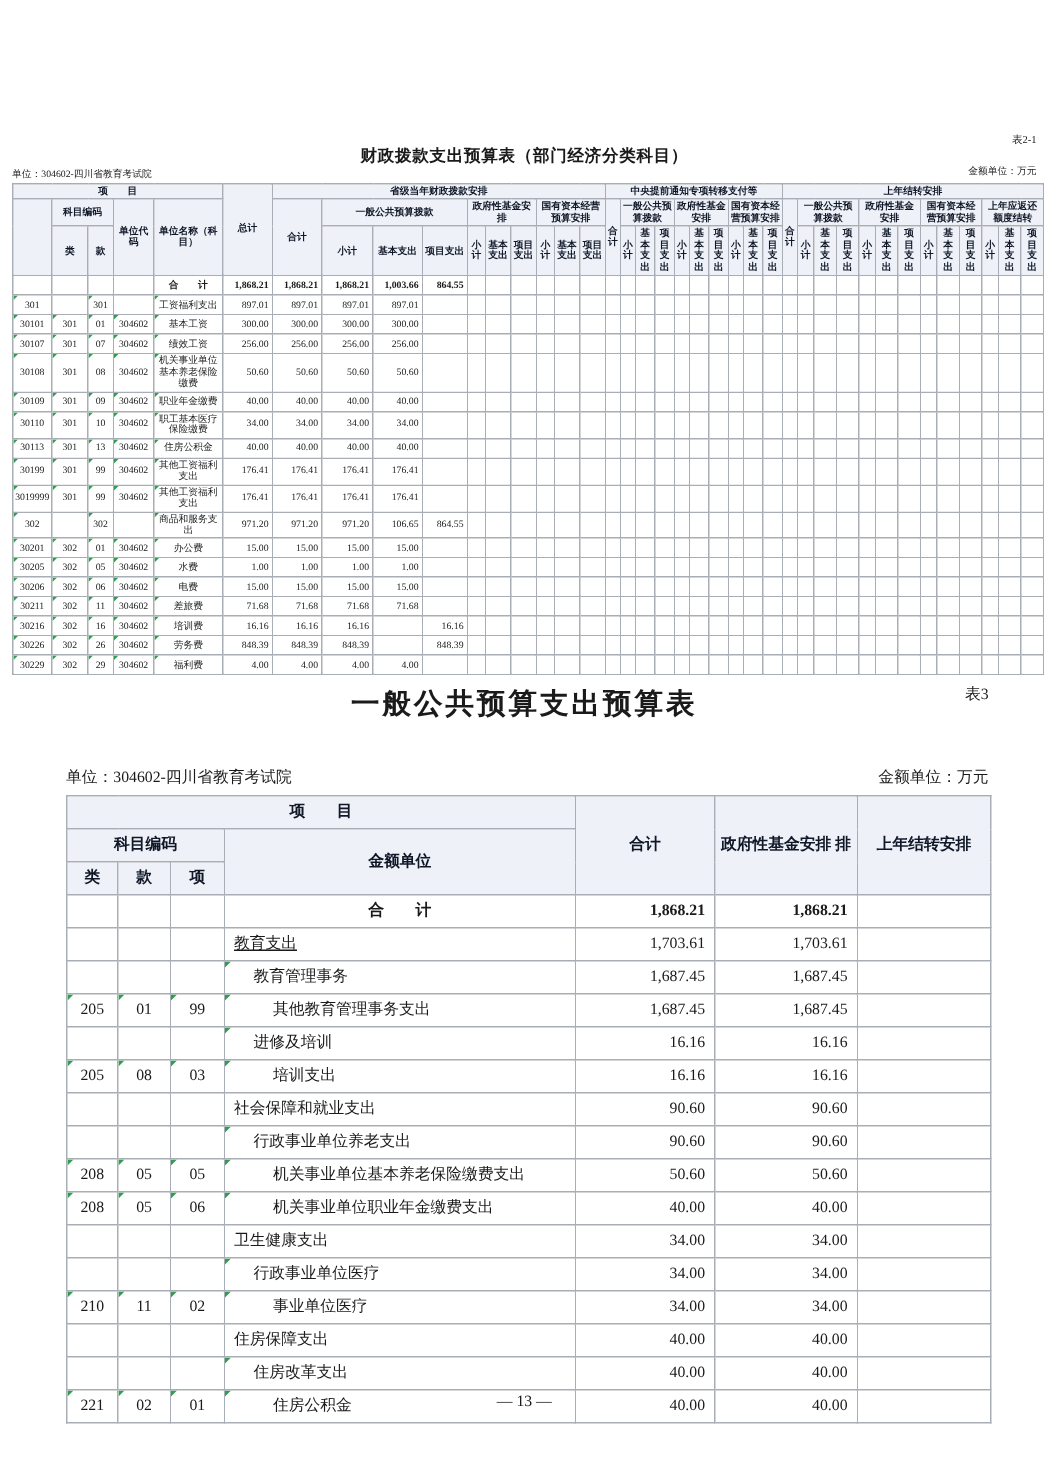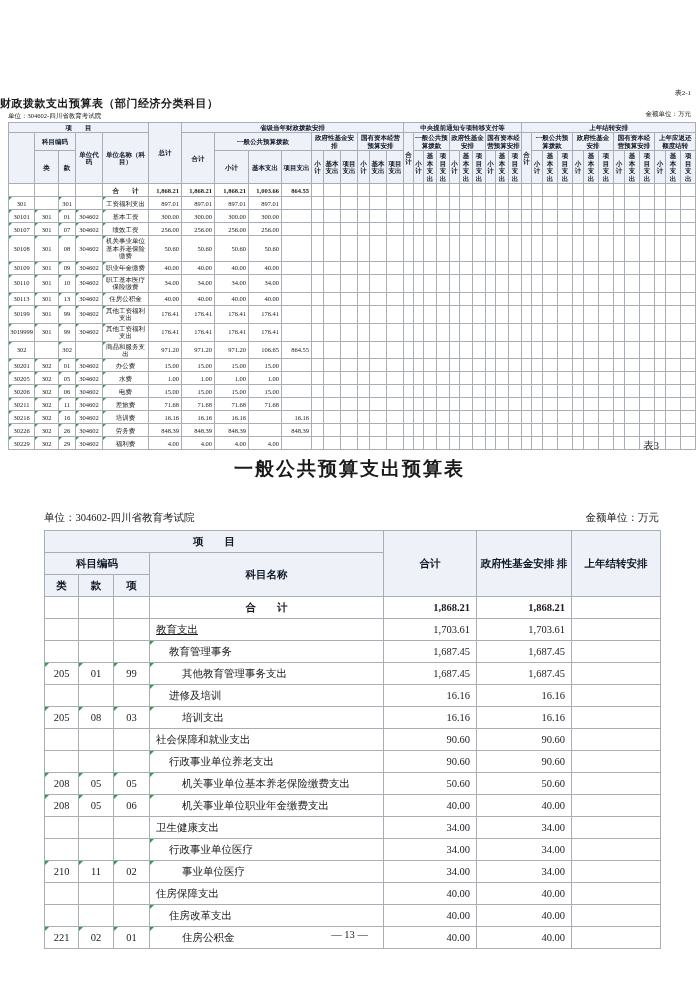--- a/index.html
+++ b/index.html
@@ -11,41 +11,41 @@
   body{
     width:699px;height:988px;position:relative;overflow:hidden;
     background:#ffffff;color:#1a1a1a;
     font-family:"Liberation Serif","DejaVu Serif",serif;
     -webkit-text-size-adjust:none;
   }
   .abs{position:absolute;}
 
   
   .t2-tag{right:8px;top:88px;font-size:7px;}
-  .t2-title{left:0;top:96px;width:100%;font-size:11px;font-weight:bold;letter-spacing:.5px;}
+  .t2-title{left:0;top:96px;width:100%;text-align:center;font-size:11px;font-weight:bold;letter-spacing:.5px;}
   .t2-unit{left:8px;top:112px;font-size:6.5px;}
   .t2-amount{right:8px;top:110px;font-size:6.5px;}
   table.t2{
     left:8px;top:122px;width:684px;position:absolute;
     border-collapse:collapse;table-layout:fixed;
     font-size:6.5px;line-height:1.15;
   }
   .t2 th,.t2 td{
     border:1px solid var(--grid);
     padding:1px;vertical-align:middle;position:relative;
     overflow:hidden;word-break:break-all;
   }
   .t2 thead th{background:var(--hdr-bg);font-weight:bold;text-align:center;color:#101828;}
   .t2 td{height:10px;background:#fff;text-align:center;}
   .t2 td.num{text-align:right;padding-right:2px;}
   .t2 td.name{text-align:center;padding:1px 2px;}
   .t2 tr.total td{font-weight:bold;}
 
   
-  .t3-tag{right:40px;top:439px;font-size:10.5px;}
+  .t3-tag{right:40px;top:456px;font-size:10.5px;}
   .t3-title{left:0;top:456px;width:100%;text-align:center;font-size:19px;font-weight:bold;letter-spacing:2px;}
   .t3-unit{left:44px;top:511px;font-size:10.5px;}
   .t3-amount{right:40px;top:511px;font-size:10.5px;}
   table.t3{
     left:44px;top:530px;width:616px;position:absolute;
     border-collapse:collapse;table-layout:fixed;
     font-size:10.5px;line-height:1.25;
   }
   .t3 th,.t3 td{
     border:1px solid var(--grid);
@@ -938,21 +938,21 @@
     <thead>
       <tr>
         <th colspan="4">项　　目</th>
         <th rowspan="3">合计</th>
         <th rowspan="3">政府性基金安排
 排</th>
         <th rowspan="3">上年结转安排</th>
       </tr>
       <tr>
         <th colspan="3">科目编码</th>
-        <th rowspan="2">科目名称</th>
+        <th rowspan="2">金额单位</th>
       </tr>
       <tr>
         <th>类</th>
         <th>款</th>
         <th>项</th>
       </tr>
     </thead>
     <tbody>
       <tr class="total">
         <td class="code"></td>

